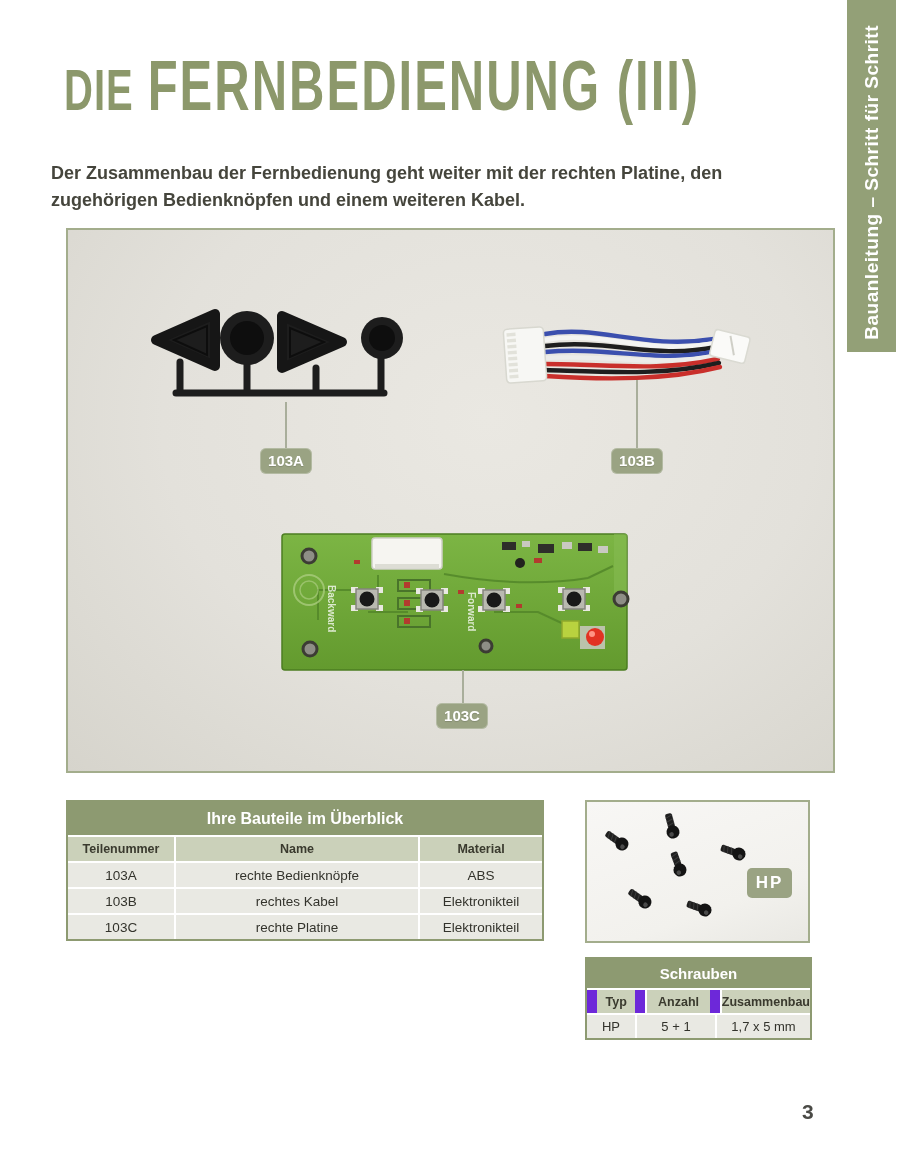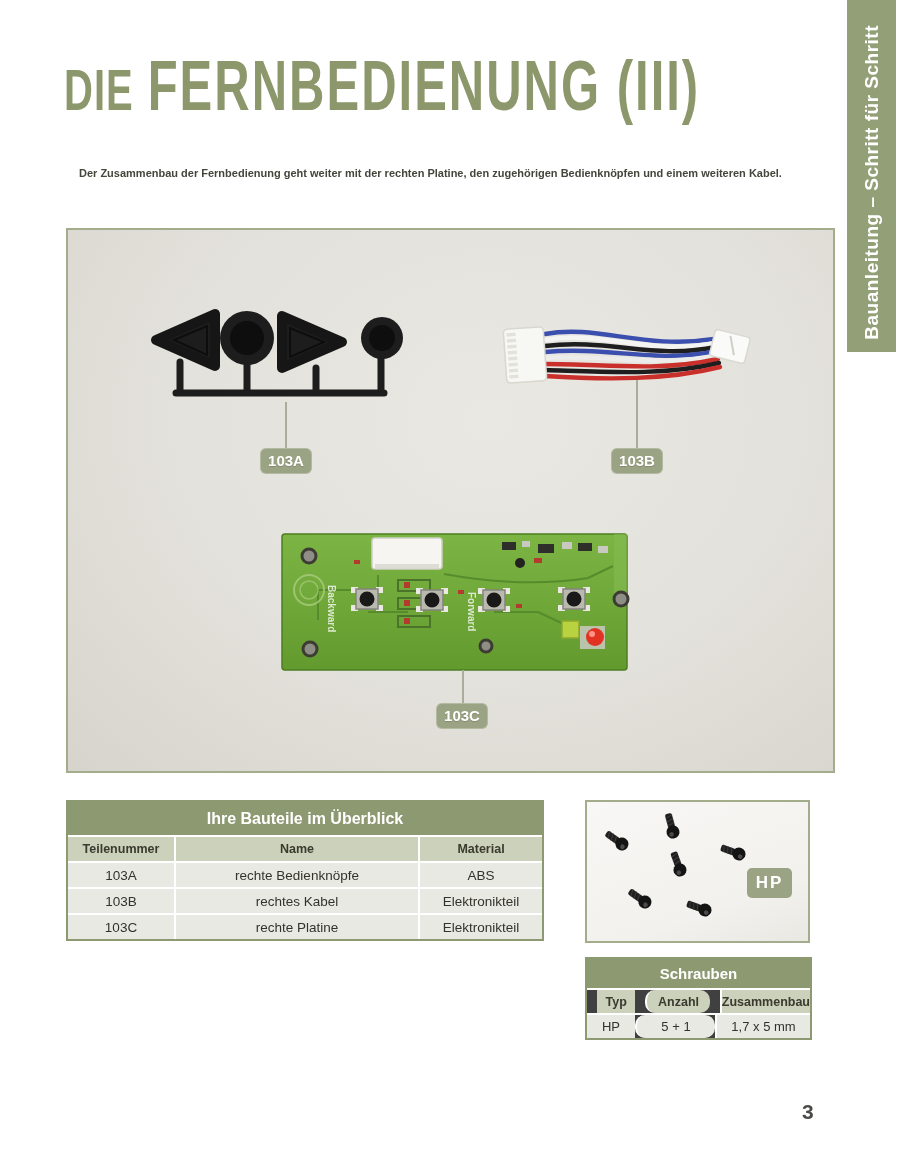--- a/index.html
+++ b/index.html
@@ -27,43 +27,43 @@
     position:absolute; left:64px; top:52px;
     color:#8c986b; font-weight:bold; line-height:1;
     transform:scale(1.0,1.42); transform-origin:left top;
     white-space:nowrap; letter-spacing:1px;
   }
   h1.title .t-small { font-size:40px; margin-right:14px; }
   h1.title .t-big   { font-size:49px; letter-spacing:2px; }
 
   
   .intro {
-    position:absolute; left:79px; top:160px; width:745px;
-    font-size:11px; font-weight:bold; color:#45453c; line-height:27px;
+    position:absolute; left:51px; top:160px; width:745px;
+    font-size:18px; font-weight:bold; color:#45453c; line-height:27px;
   }
 
   
   .photo-panel {
     position:absolute; left:66px; top:228px; width:769px; height:545px;
     border:2px solid #a3ad8c;
     background:radial-gradient(ellipse at 55% 35%, #eae8e2 0%, #e3e1db 55%, #d6d4cc 100%);
   }
   .photo-panel svg { position:absolute; left:0; top:0; }
 
   .leader { position:absolute; width:2px; background:#a9ae9b; }
   .part-badge {
     position:absolute; width:52px; height:26px; line-height:26px;
     background:#9aa383; border-radius:6px; text-align:center;
     color:#ffffff; font-weight:bold; font-size:15px;
     text-shadow:0 1px 1px rgba(0,0,0,0.15);
     box-shadow:inset 0 0 0 1px rgba(255,255,255,0.25);
   }
 
   
-  .gtable { position:absolute; border:2px solid #8d9a71; background:#404040; }
+  .gtable { position:absolute; border:2px solid #8d9a71; background:#6d28d9; }
   .gtable .t-head {
     background:#8d9a71; color:#ffffff; font-weight:bold; text-align:center;
   }
   .gtable .t-row { display:flex; border-top:2px solid #ffffff; }
   .gtable .t-cell {
     display:flex; align-items:center; justify-content:center;
     border-left:2px solid #ffffff; text-align:left;
   }
   .gtable .t-cell:first-child { border-left:none; }
   .colhead .t-cell { background:#cbd1ba; font-weight:bold; color:#3a3a2e; }
@@ -74,21 +74,21 @@
   .parts-table .t-row { height:26px; }
   .parts-table .colhead .t-cell { font-size:12.5px; }
   .parts-table .datarow .t-cell { font-size:13.5px; }
   .pt-c1 { width:106px; } .pt-c2 { flex:1; } .pt-c3 { width:124px; }
 
   .screws-table { left:585px; top:957px; width:227px; }
   .screws-table .t-head { height:29px; line-height:29px; font-size:15px;text-align:center; }
   .screws-table .t-row { height:25px; }
   .screws-table .colhead .t-cell { font-size:12.5px;margin-left:10px; }
   .screws-table .datarow .t-cell { font-size:13px; }
-  .st-c1 { width:48px; } .st-c2 { width:80px;border-radius:10px; } .st-c3 { flex:1; }
+  .st-c1 { width:48px; } .st-c2 { width:80px; } .st-c3 { flex:1; }
 
   
   .screws-photo {
     position:absolute; left:585px; top:800px; width:225px; height:143px;
     border:2px solid #a3ad8c;
     background:linear-gradient(160deg,#f8f7f5 0%, #f2f1ed 70%, #e9e8e3 100%);
   }
   .hp-badge {
     position:absolute; right:16px; top:66px; width:45px; height:30px; line-height:30px;
     background:#9aa383; border-radius:5px; text-align:center;

